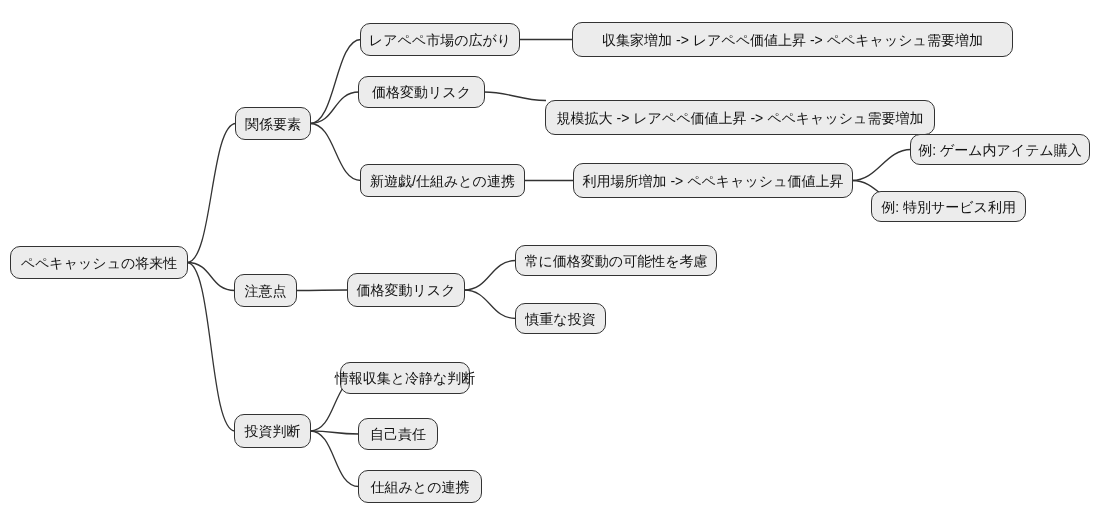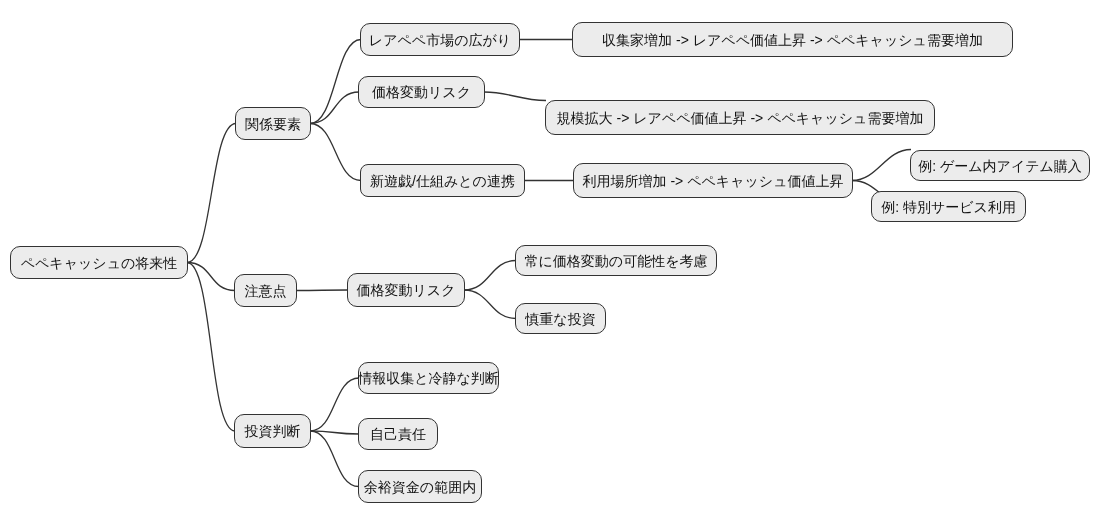--- a/index.html
+++ b/index.html
@@ -64,23 +64,23 @@
     </svg>
 
   <div class="node" style="left:10px;  top:246px; width:178px; height:33px;">ペペキャッシュの将来性</div>
   <div class="node" style="left:235px; top:107px; width:76px;  height:33px;">関係要素</div>
   <div class="node" style="left:360px; top:23px;  width:160px; height:33px;">レアペペ市場の広がり</div>
   <div class="node" style="left:572px; top:22px;  width:441px; height:35px;">収集家増加 -&gt; レアペペ価値上昇 -&gt; ペペキャッシュ需要増加</div>
   <div class="node" style="left:358px; top:76px;  width:127px; height:32px;">価格変動リスク</div>
   <div class="node" style="left:545px; top:100px;  width:390px; height:35px;">規模拡大 -&gt; レアペペ価値上昇 -&gt; ペペキャッシュ需要増加</div>
   <div class="node" style="left:360px; top:164px; width:165px; height:33px;border-radius:8px;">新遊戯/仕組みとの連携</div>
   <div class="node" style="left:573px; top:163px; width:280px; height:35px;">利用場所増加 -&gt; ペペキャッシュ価値上昇</div>
-  <div class="node" style="left:910px; top:134px; width:180px; height:31px;margin-top:16px;">例: ゲーム内アイテム購入</div>
+  <div class="node" style="left:910px; top:134px; width:180px; height:31px;">例: ゲーム内アイテム購入</div>
   <div class="node" style="left:871px; top:191px; width:155px; height:31px;">例: 特別サービス利用</div>
   <div class="node" style="left:234px; top:274px; width:63px;  height:33px;">注意点</div>
   <div class="node" style="left:347px; top:273px; width:118px; height:34px;">価格変動リスク</div>
   <div class="node" style="left:515px; top:245px; width:202px; height:31px;">常に価格変動の可能性を考慮</div>
   <div class="node" style="left:515px; top:303px; width:91px;  height:31px;">慎重な投資</div>
   <div class="node" style="left:234px; top:414px; width:77px;  height:34px;">投資判断</div>
-  <div class="node" style="left:358px; top:362px; width:141px; height:32px;text-align:right;">情報収集と冷静な判断</div>
+  <div class="node" style="left:340px; top:362px; width:130px; height:32px;text-align:right;">情報収集と冷静な判断</div>
   <div class="node" style="left:358px; top:418px; width:80px;  height:32px;">自己責任</div>
-  <div class="node" style="left:358px; top:470px; width:124px; height:33px;">余裕資金の範囲内</div>
+  <div class="node" style="left:358px; top:470px; width:124px; height:33px;">仕組みとの連携</div>
 </div>
 
 </body></html>

